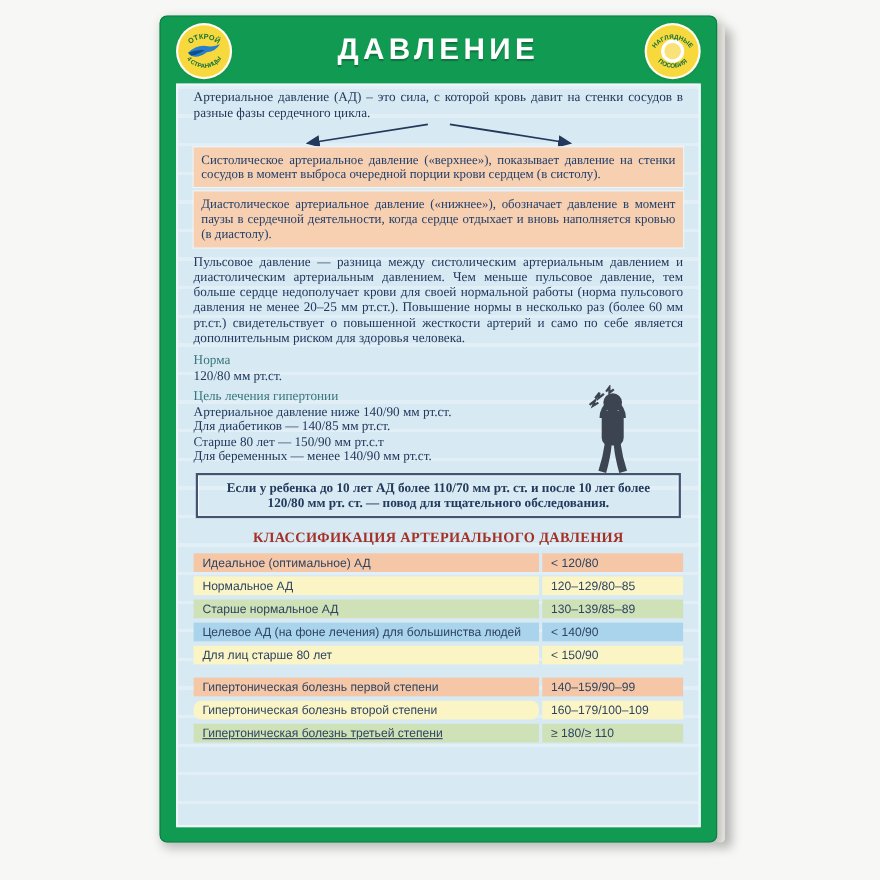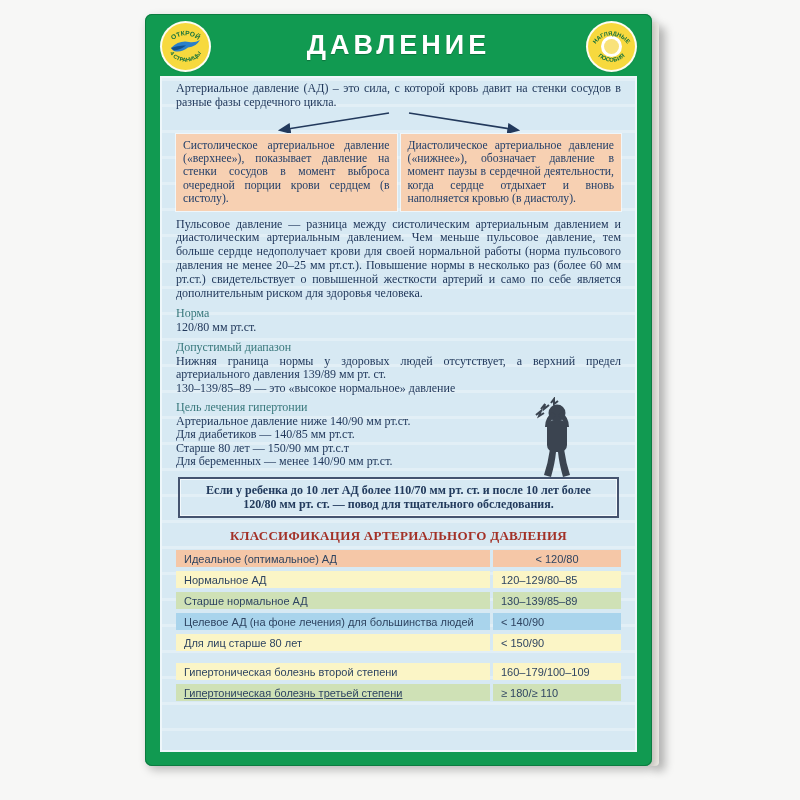--- a/index.html
+++ b/index.html
@@ -34,21 +34,21 @@
   .content{
     position:absolute; left:15px; right:15px; top:62px; bottom:14px;
     background:#d7e9f3;
     background-image:repeating-linear-gradient(180deg, rgba(255,255,255,.28) 0 3px, rgba(255,255,255,0) 3px 26px);
     border:2px solid #eef6fa;
     padding:4px 14px 6px 14px; box-sizing:border-box; overflow:hidden;
     color:#22395c;
   }
   .para{font-size:12px; line-height:13.8px; text-align:justify;}
   .arrows{display:block; margin:1px auto 0 auto;}
-  .boxrow{display:flex; gap:4px; margin-top:1px;}
+  .boxrow{display:flex; gap:4px; margin-top:1px;flex-direction:column;}
   .infobox{
     flex:1; background:#f7d0b2; padding:5px 7px; box-sizing:border-box;
     font-size:11.7px; line-height:13.4px; text-align:justify; color:#24406a;
     box-shadow:0 0 0 1px rgba(255,255,255,.6);
   }
   .pulse{margin-top:7px;}
   .sec{margin-top:7px;}
   .sec-title{font-size:12px; line-height:13.5px; color:#37777b;}
   .sec-line{font-size:12px; line-height:13.5px;}
   .goal-wrap{position:relative; margin-top:6px;}
@@ -132,25 +132,20 @@
         <div class="infobox">Диастолическое артериальное давление («нижнее»), обозначает давление в момент паузы в сердечной деятельности, когда сердце отдыхает и вновь наполняется кровью (в диастолу).</div>
       </div>
 
       <div class="para pulse">Пульсовое давление — разница между систолическим артериальным давлением и диастолическим артериальным давлением. Чем меньше пульсовое давление, тем больше сердце недополучает крови для своей нормальной работы (норма пульсового давления не менее 20–25 мм рт.ст.). Повышение нормы в несколько раз (более 60 мм рт.ст.) свидетельствует о повышенной жесткости артерий и само по себе является дополнительным риском для здоровья человека.</div>
 
       <div class="sec">
         <div class="sec-title">Норма</div>
         <div class="sec-line">120/80 мм рт.ст.</div>
       </div>
 
-      <div class="sec">
-        <div class="sec-title">Допустимый диапазон</div>
-        <div class="sec-line para">Нижняя граница нормы у здоровых людей отсутствует, а верхний предел артериального давления 139/89 мм рт. ст.</div>
-        <div class="sec-line">130–139/85–89 — это «высокое нормальное» давление</div>
-      </div>
 
       <div class="goal-wrap sec">
         <div class="sec-title">Цель лечения гипертонии</div>
         <div class="goal-lines">
           <div class="sec-line">Артериальное давление ниже 140/90 мм рт.ст.</div>
           <div class="sec-line">Для диабетиков — 140/85 мм рт.ст.</div>
           <div class="sec-line">Старше 80 лет — 150/90 мм рт.с.т</div>
           <div class="sec-line">Для беременных — менее 140/90 мм рт.ст.</div>
         </div>
         <svg class="figure" width="64" height="82" viewBox="0 0 64 82">
@@ -170,41 +165,45 @@
         </svg>
       </div>
 
       <div class="note-box">Если у ребенка до 10 лет АД более 110/70 мм рт. ст. и после 10 лет более 120/80 мм рт. ст. — повод для тщательного обследования.</div>
 
       <div class="tbl-title">КЛАССИФИКАЦИЯ АРТЕРИАЛЬНОГО ДАВЛЕНИЯ</div>
 
       <div>
         <div class="trow">
           <div class="tlabel" style="background-color: rgb(245, 199, 167);">Идеальное (оптимальное) АД</div>
-          <div class="tvalue" style="background-color: rgb(245, 199, 167); text-align: center;">&lt; 120/80</div>
+          <div class="tvalue" style="background-color: rgb(245, 199, 167);">&lt; 120/80</div>
         </div>
         <div class="trow">
           <div class="tlabel" style="background-color: rgb(251, 245, 198);">Нормальное АД</div>
           <div class="tvalue" style="background-color: rgb(251, 245, 198);">120–129/80–85</div>
         </div>
         <div class="trow">
           <div class="tlabel" style="background-color: rgb(207, 225, 182);">Старше нормальное АД</div>
           <div class="tvalue" style="background-color: rgb(207, 225, 182);">130–139/85–89</div>
         </div>
         <div class="trow">
           <div class="tlabel" style="background-color: rgb(169, 212, 236);">Целевое АД (на фоне лечения) для большинства людей</div>
           <div class="tvalue" style="background-color: rgb(169, 212, 236);">&lt; 140/90</div>
         </div>
         <div class="trow">
           <div class="tlabel" style="background-color: rgb(251, 245, 198);">Для лиц старше 80 лет</div>
           <div class="tvalue" style="background-color: rgb(251, 245, 198);">&lt; 150/90</div>
         </div>
         <div class="tgap"></div>
         <div class="trow">
-          <div class="tlabel" style="background-color: rgb(251, 245, 198);">Гипертоническая болезнь второй степени</div>
+          <div class="tlabel" style="background-color: rgb(245, 199, 167);">Гипертоническая болезнь первой степени</div>
+          <div class="tvalue" style="background-color: rgb(245, 199, 167);">140–159/90–99</div>
+        </div>
+        <div class="trow">
+          <div class="tlabel" style="background-color: rgb(251, 245, 198); border-radius: 7px;">Гипертоническая болезнь второй степени</div>
           <div class="tvalue" style="background-color: rgb(251, 245, 198);">160–179/100–109</div>
         </div>
         <div class="trow">
           <div class="tlabel" style="background-color: rgb(207, 225, 182); text-decoration: underline;">Гипертоническая болезнь третьей степени</div>
           <div class="tvalue" style="background-color: rgb(207, 225, 182);">≥ 180/≥ 110</div>
         </div>
       </div>
 
     </div>
   </div>

